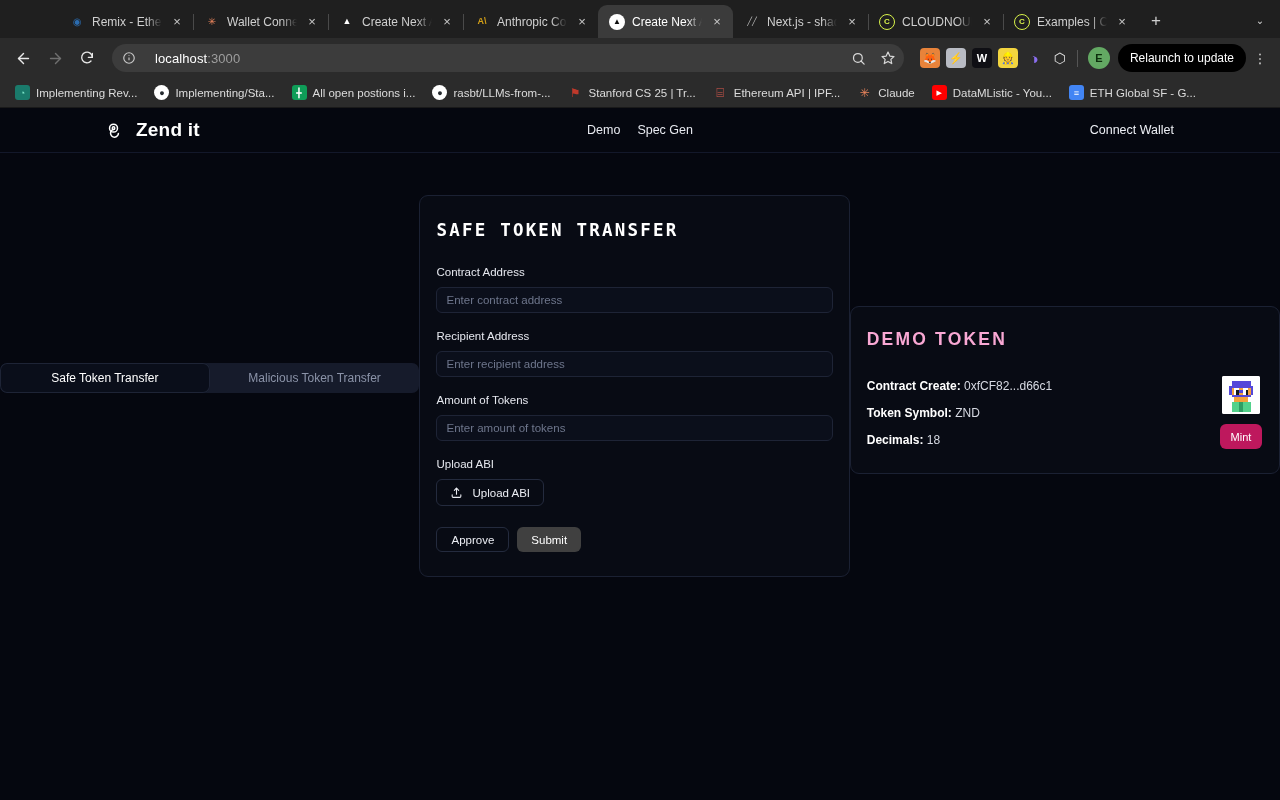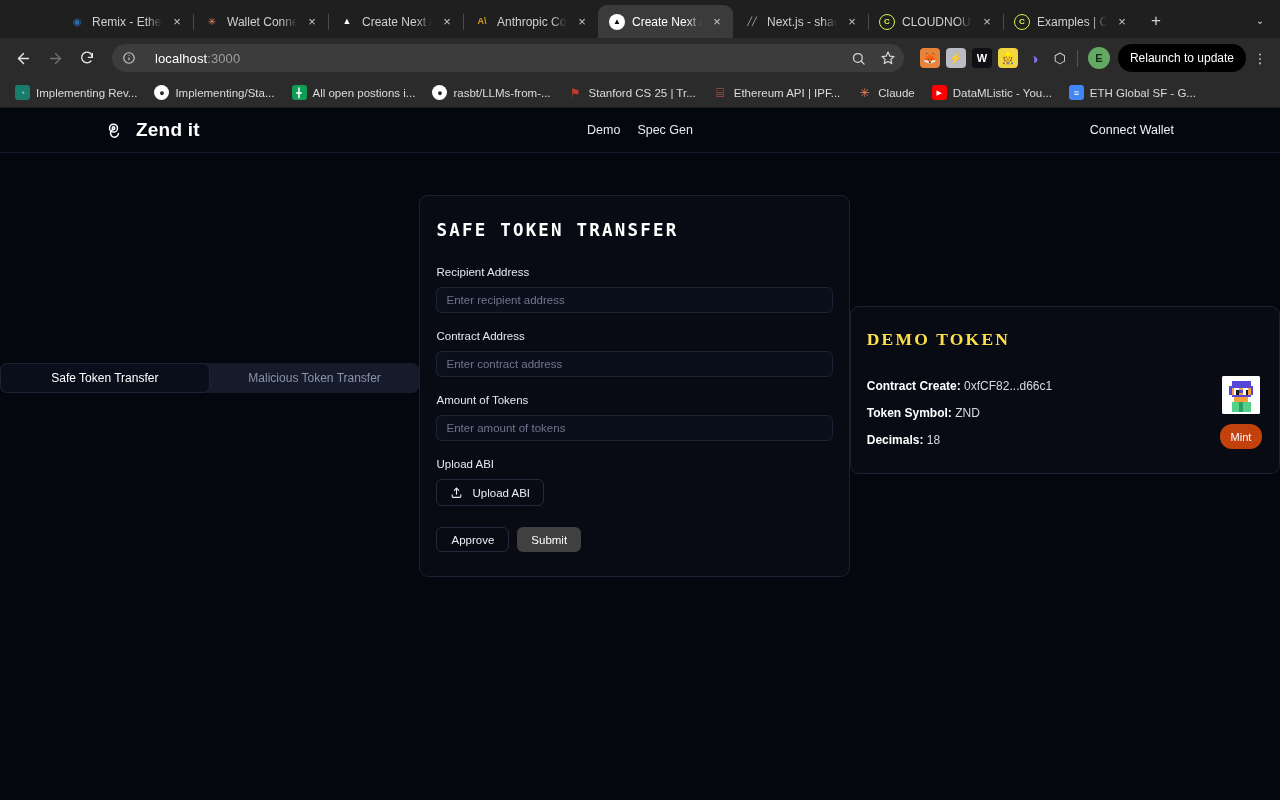--- a/index.html
+++ b/index.html
@@ -214,40 +214,40 @@
   .token-card {
     width: 614px; margin-top: 24px;
     background: #080b14;
     border: 1px solid #1b2133;
     border-radius: 9px;
     padding: 22px 16px 26px 16px;
     display: flex; position: relative;
   }
   .token-left { flex: 1 1 auto; }
   .token-title {
-    font-family: Liberation Serif, serif;
-    font-size: 17.5px; font-weight: bold; color: #fde047;
+    font-family: Liberation Sans, sans-serif;
+    font-size: 17.5px; font-weight: bold; color: #f9a8d4;
     letter-spacing: 2.2px; margin-bottom: 29px;
   }
   .token-row { font-size: 12px; color: #dfe2ea; margin-bottom: 13px; }
   .token-row b { color: #ffffff; font-weight: bold; }
   .token-row span { color: #d7dae3; }
   .token-right {
     width: 44px; display: flex; flex-direction: column;
     align-items: center; gap: 10px; align-self: flex-end;
     margin-bottom: -2px;
   }
   .avatar {
     width: 38px; height: 38px; background: #ffffff;
     border-radius: 2px; overflow: hidden;
     display: block;
   }
   .mint-btn {
-    width: 42px; height: 25px; background: #c2410c; color: #ffffff;
-    border: none; border-radius: 12px; font-size: 11px;
+    width: 42px; height: 25px; background: #be185d; color: #ffffff;
+    border: none; border-radius: 6px; font-size: 11px;
     font-family: "Liberation Sans", sans-serif;
     display: flex; align-items: center; justify-content: center;
   }
 </style>
 </head>
 <body>
 
 <div class="browser">
 
   <div class="tabstrip">
@@ -415,27 +415,27 @@
 
     <div class="tabs">
       <div class="seg on">Safe Token Transfer</div>
       <div class="seg">Malicious Token Transfer</div>
     </div>
 
     <div class="card">
       <div class="card-title">SAFE TOKEN TRANSFER</div>
 
       <div class="field">
+        <label>Contract Address</label>
+        <input type="text" placeholder="Enter contract address" style="">
+      </div>
+
+      <div class="field">
         <label>Recipient Address</label>
         <input type="text" placeholder="Enter recipient address" style="">
-      </div>
-
-      <div class="field">
-        <label>Contract Address</label>
-        <input type="text" placeholder="Enter contract address" style="">
       </div>
 
       <div class="field">
         <label>Amount of Tokens</label>
         <input type="text" placeholder="Enter amount of tokens" style="">
       </div>
 
       <div class="field" style="margin-bottom:0">
         <label>Upload ABI</label>
         <button class="upload-btn">

